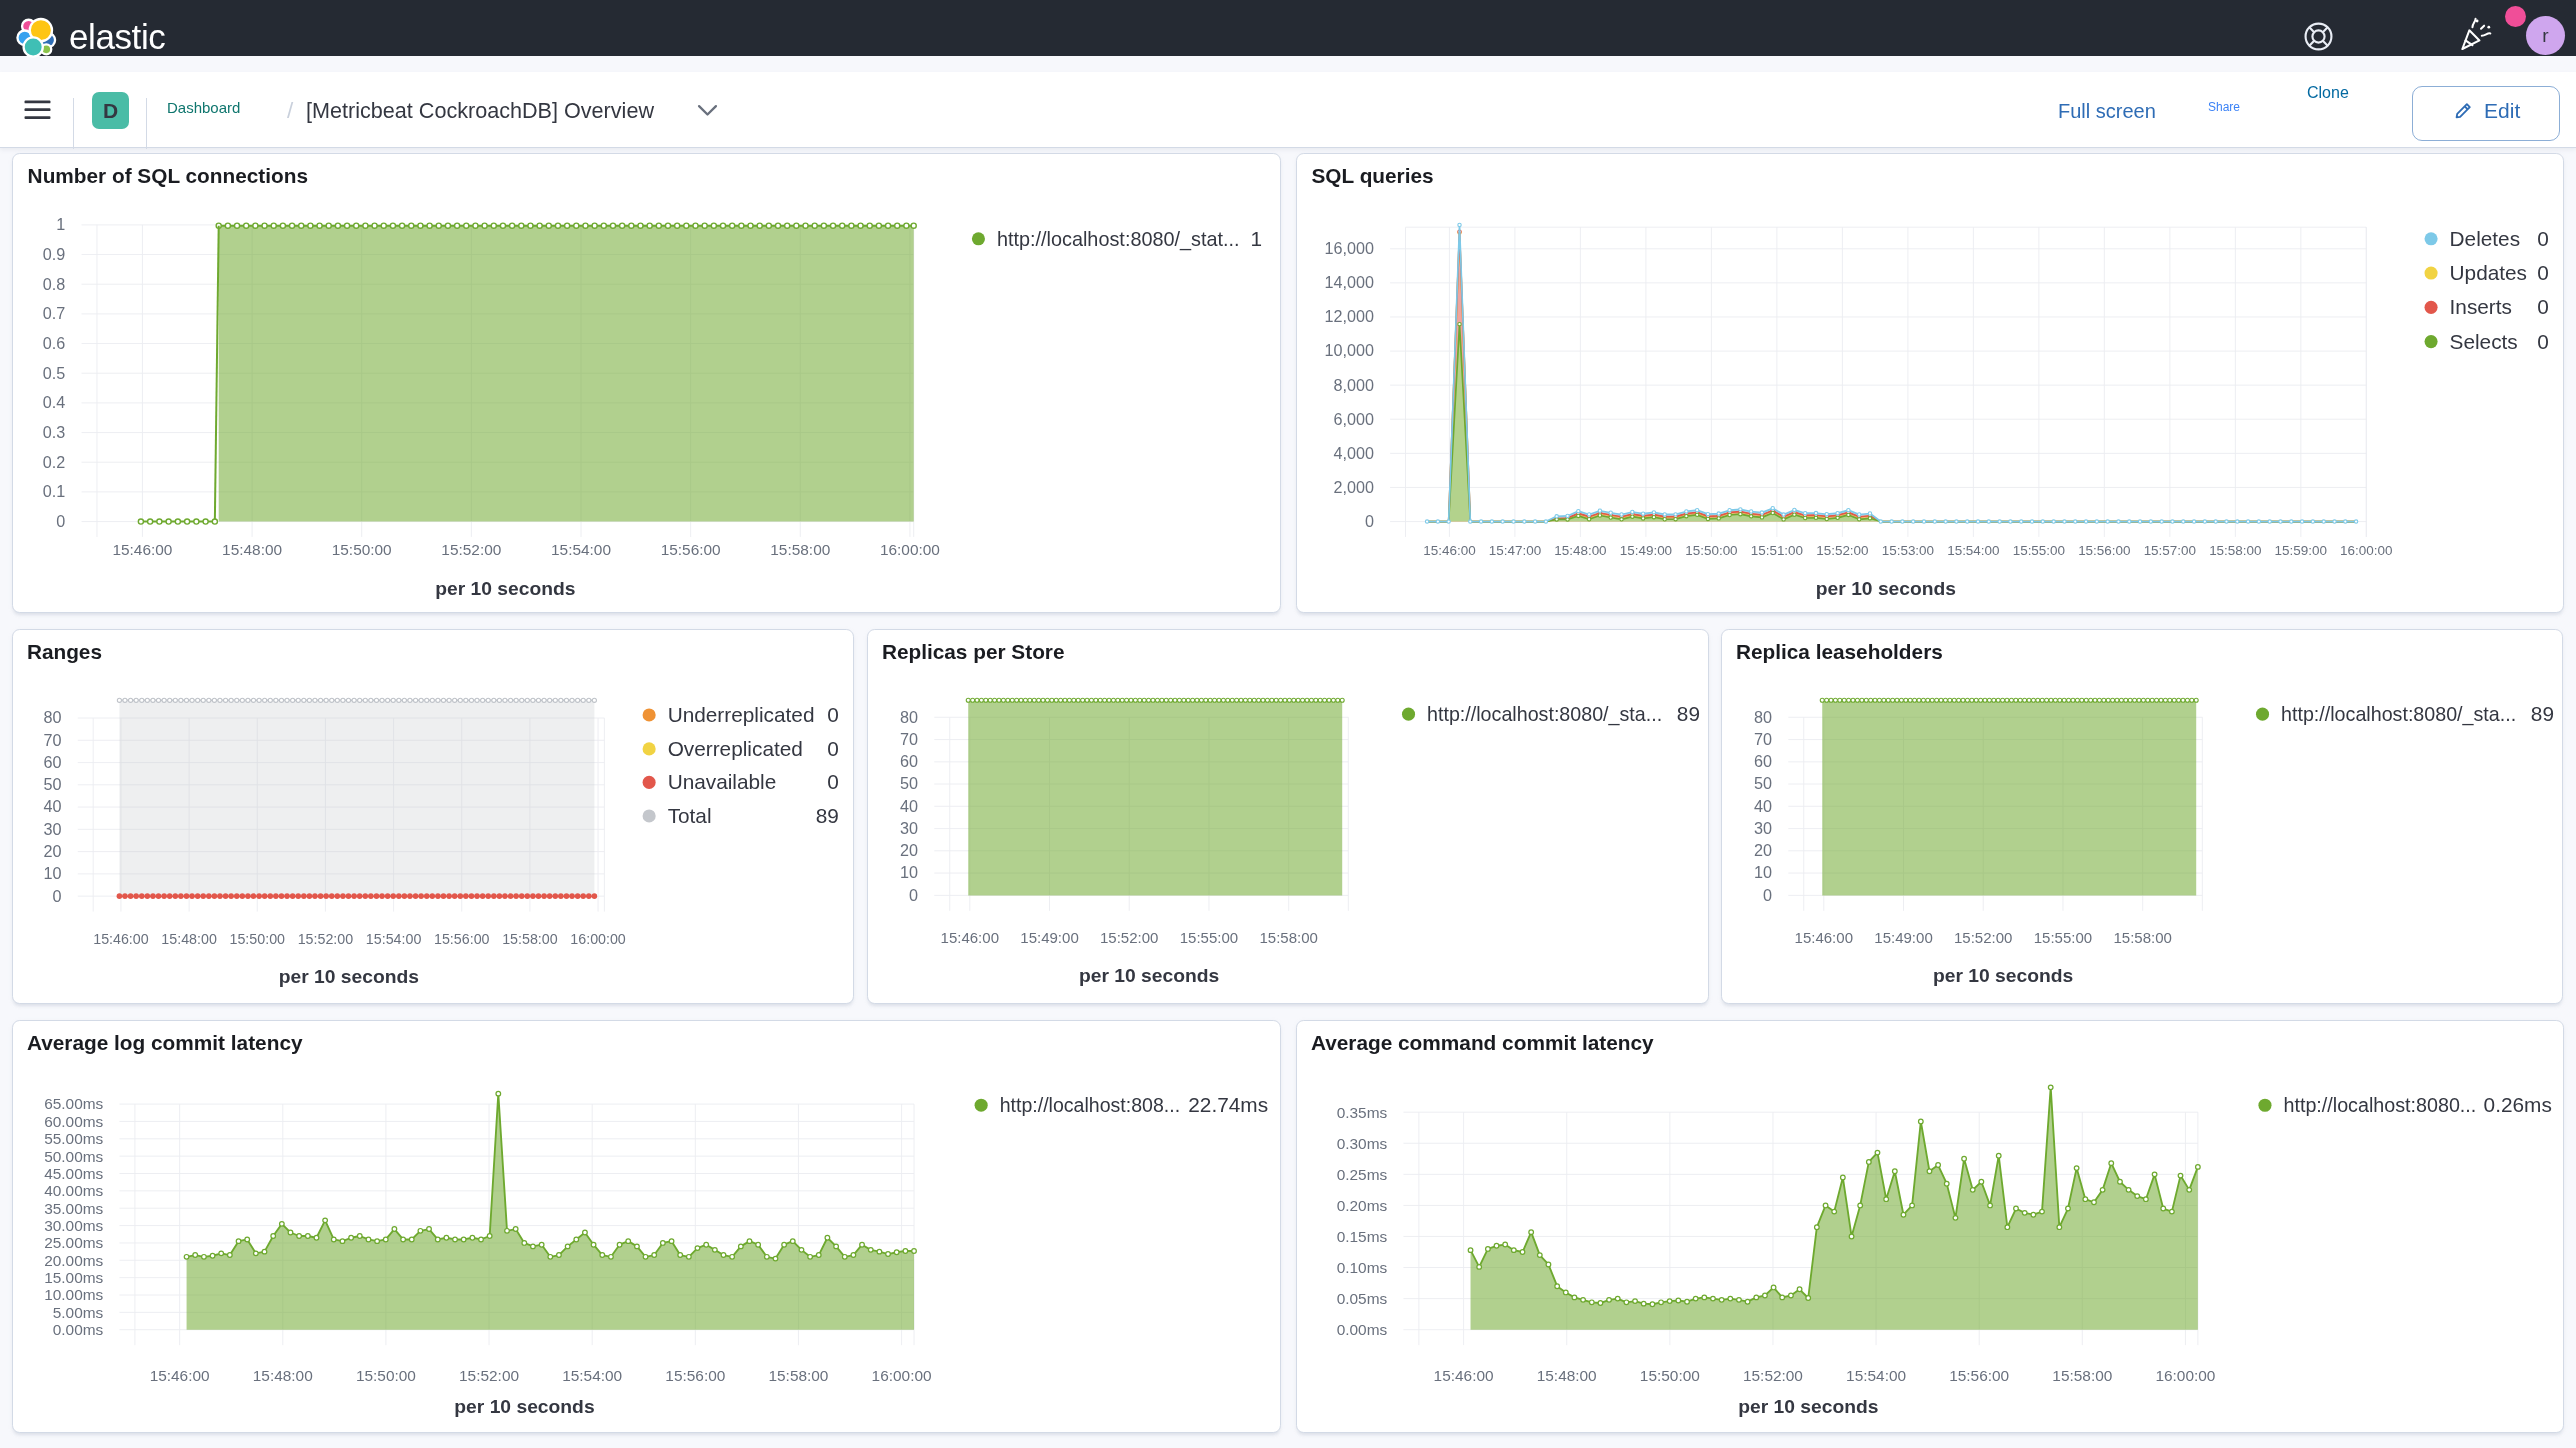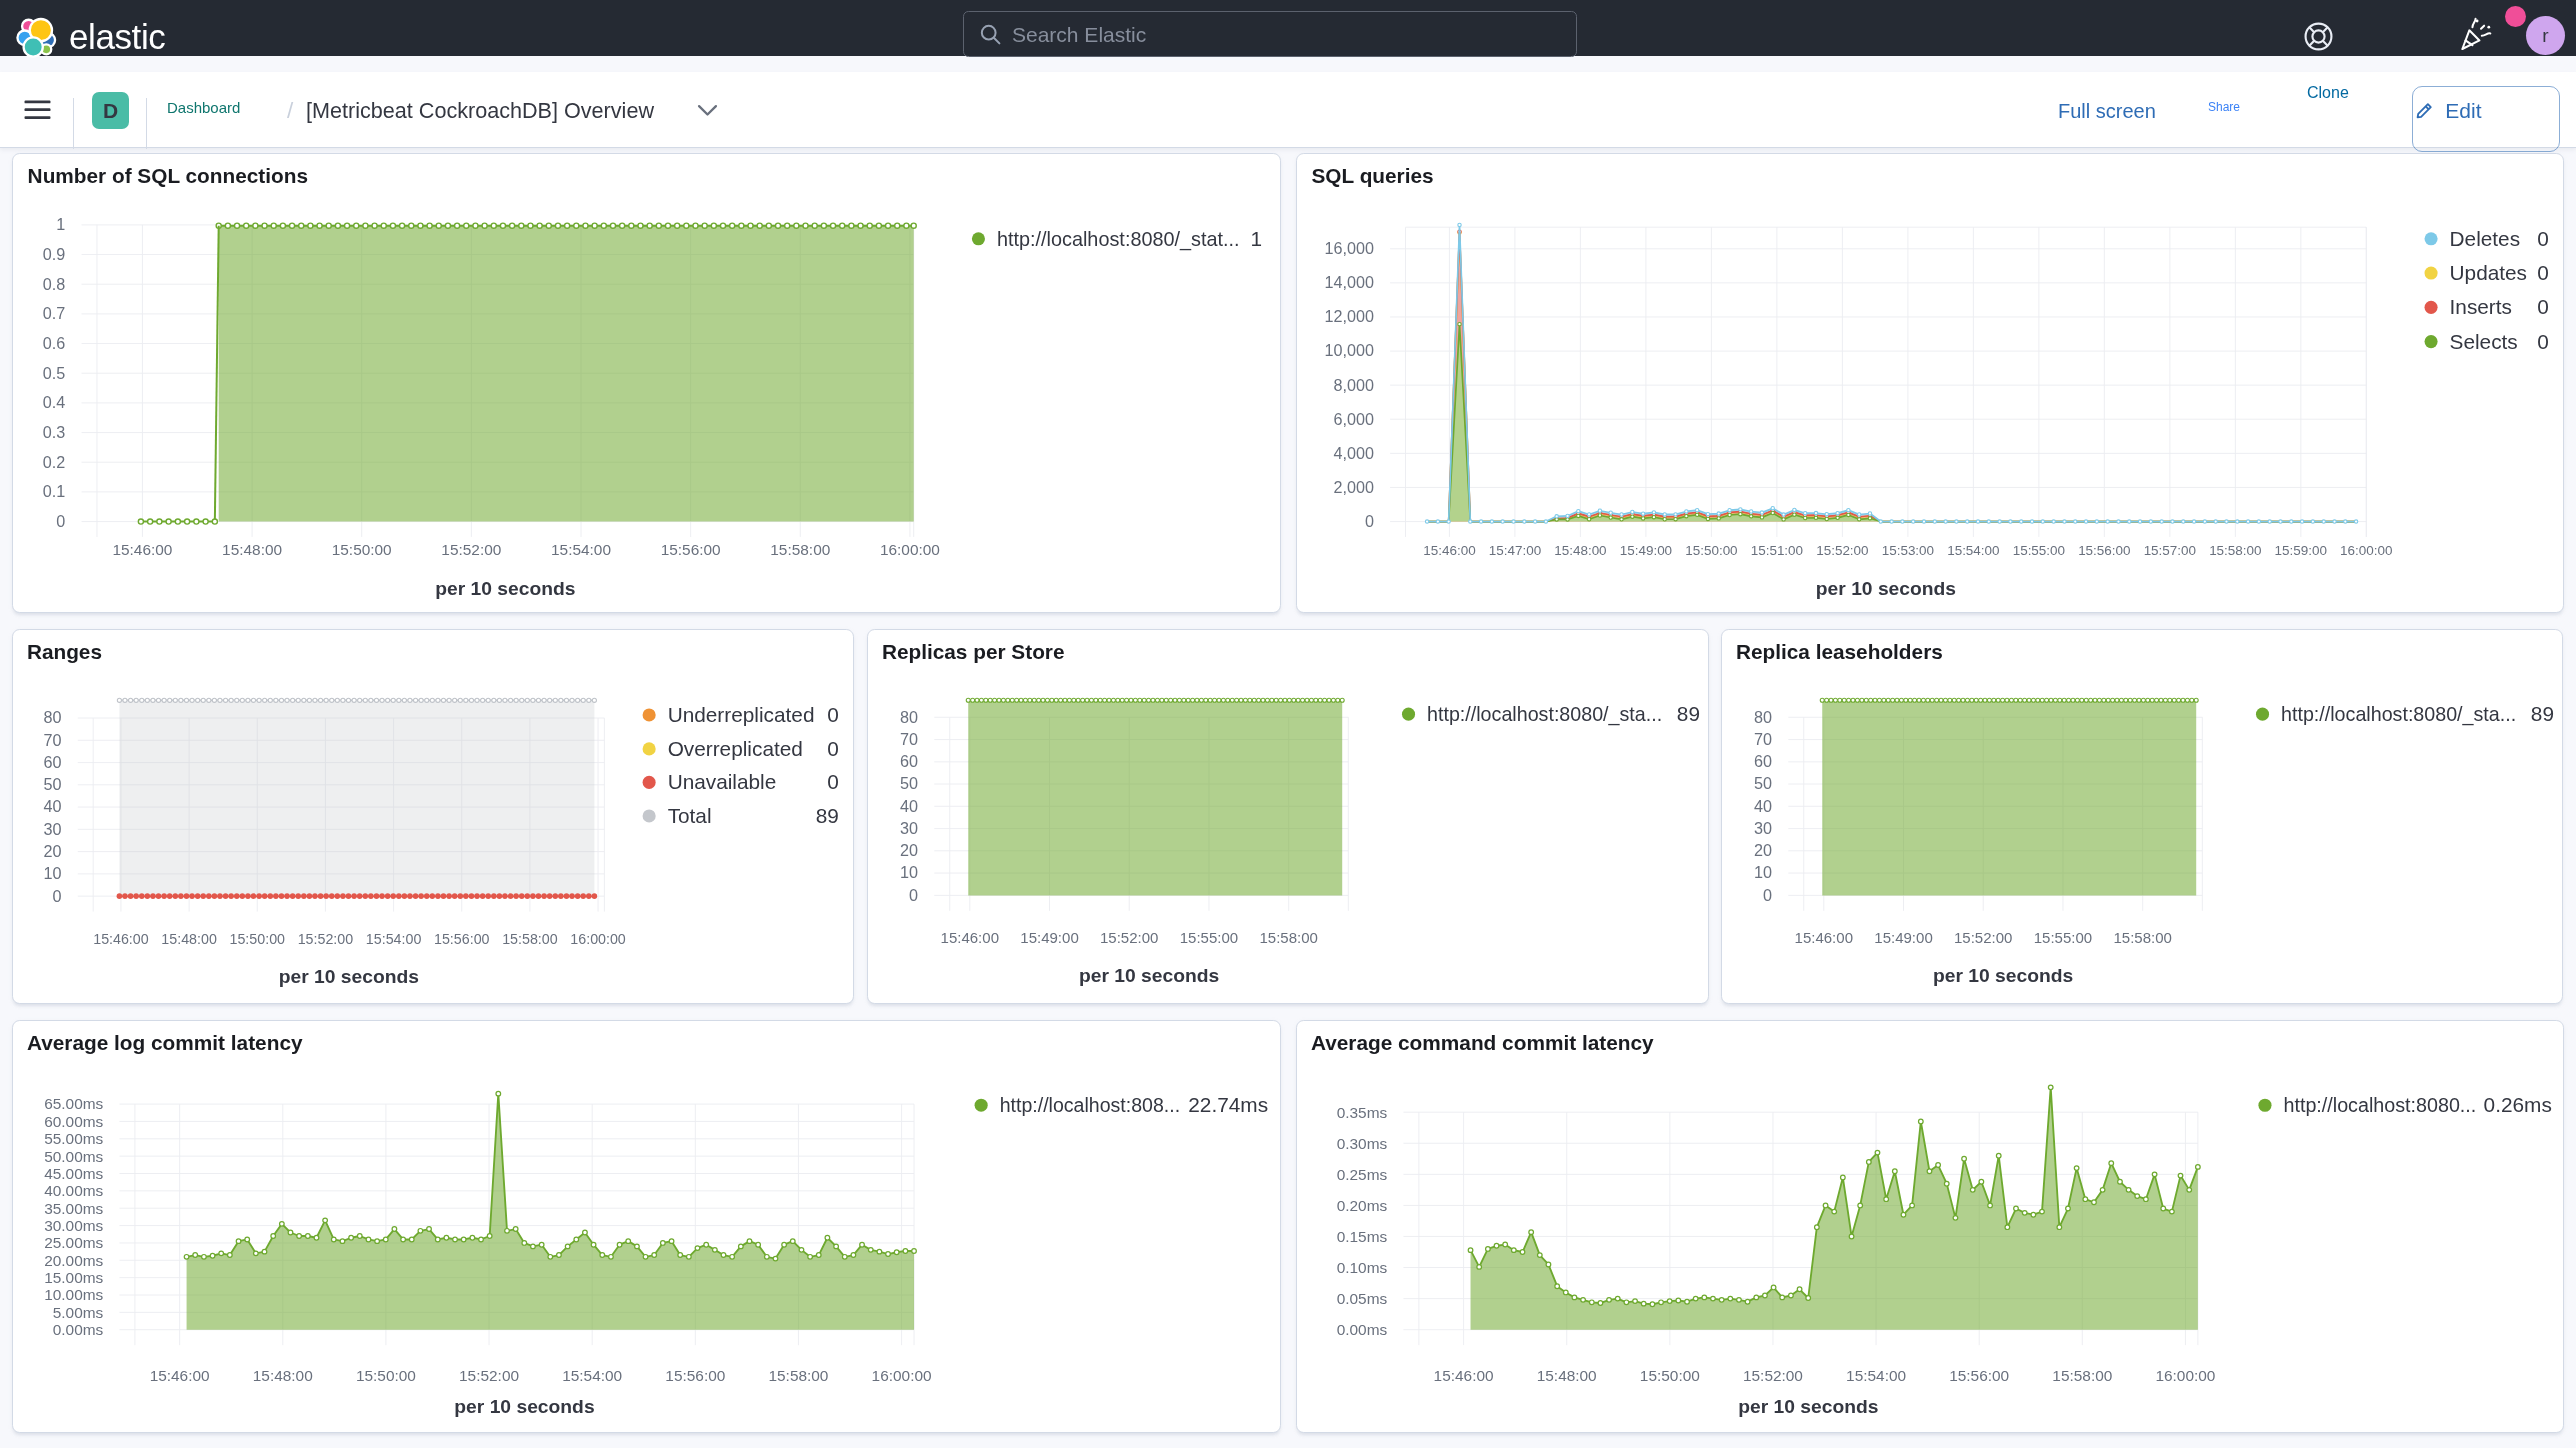--- a/index.html
+++ b/index.html
@@ -15,27 +15,20 @@
 <g stroke="#fff" stroke-width="3">
 <circle cx="19" cy="17" r="8.5" fill="#F04E98"></circle>
 <circle cx="14" cy="32" r="9.5" fill="#36A2EF"></circle>
 <circle cx="44" cy="35" r="9.5" fill="#2F6EB6"></circle>
 <circle cx="42" cy="47" r="6.5" fill="#8BC34A"></circle>
 <circle cx="35" cy="22" r="14.5" fill="#FEC514"></circle>
 <circle cx="25" cy="44" r="12.5" fill="#3FBFB5"></circle>
 </g>
       </svg>
   <span style="position:absolute;left:69px;top:17px;font-size:35px;font-weight:500;color:#fff;letter-spacing:-0.4px">elastic</span>
-  <div style="position:absolute;left:963px;top:10.8px;width:614px;height:46px;border:0.8px solid #5c626e;border-radius:5.4px">
-    <svg width="26" height="26" viewBox="0 0 34 34" style="position:absolute;left:14px;top:10px">
-<circle cx="14" cy="14" r="9" fill="none" stroke="#98a2b3" stroke-width="2.6"></circle>
-<line x1="21" y1="21" x2="28" y2="28" stroke="#98a2b3" stroke-width="2.6" stroke-linecap="round"></line>
-        </svg>
-    <span style="position:absolute;left:48px;top:10.8px;font-size:21px;color:#878e9c">Search Elastic</span>
-  </div>
   <svg width="35" height="35" viewBox="0 0 46 46" style="position:absolute;left:2301px;top:18.5px">
 <g stroke="#e9edf5" stroke-width="2.8" fill="none">
 <circle cx="23" cy="23" r="17"></circle>
 <circle cx="23" cy="23" r="8"></circle>
 <line x1="17.3" y1="17.3" x2="11" y2="11"></line>
 <line x1="28.7" y1="17.3" x2="35" y2="11"></line>
 <line x1="17.3" y1="28.7" x2="11" y2="35"></line>
 <line x1="28.7" y1="28.7" x2="35" y2="35"></line>
 </g>
       </svg>
@@ -67,22 +60,22 @@
        text-align:center;line-height:37px;font-size:21px;font-weight:bold;color:#343741">D</div>
   <span style="position:absolute;left:167px;top:27px;font-size:15px;color:#0f766e">Dashboard</span>
   <span style="position:absolute;left:287px;top:25.5px;font-size:22.4px;color:#c9d0dc">/</span>
   <span style="position:absolute;left:306px;top:26px;font-size:21.6px;font-weight:normal;color:#343741">[Metricbeat CockroachDB] Overview</span>
   <svg width="23" height="15.4" viewBox="0 0 30 20" style="position:absolute;left:696px;top:31px">
 <polyline points="4,4 15,15 26,4" fill="none" stroke="#69707d" stroke-width="3" stroke-linecap="round" stroke-linejoin="round"></polyline>
       </svg>
   <span style="position:absolute;left:2058px;top:28px;font-size:20px;color:#2e6cb5">Full screen</span>
   <span style="position:absolute;left:2208px;top:28px;font-size:12px;color:#3b82f6">Share</span>
   <span style="position:absolute;left:2307px;top:12px;font-size:16px;color:#0369a1">Clone</span>
-  <div style="position:absolute;left:2412px;top:14px;width:148px;height:66px;border:1.2px solid rgba(46,108,181,0.55);
-       border-radius:10px;text-align:left;line-height:47px;font-size:21px;color:#2e6cb5"><svg width="23" height="23" viewBox="0 0 30 30" style="vertical-align:-3.9px;margin-right:9.3px">
+  <div style="position:absolute;left:2412px;top:14px;width:148px;height:55px;border:1.2px solid rgba(46,108,181,0.55);
+       border-radius:10px;text-align:center;line-height:47px;font-size:21px;color:#2e6cb5"><svg width="23" height="23" viewBox="0 0 30 30" style="vertical-align:-3.9px;margin-right:9.3px">
 <g fill="none" stroke="#2e6cb5" stroke-width="2.4" stroke-linejoin="round">
 <path d="M6,24 L6.8,19.4 L19.4,6.8 L23.2,10.6 L10.6,23.2 Z"></path>
 <path d="M16.6,9.6 L20.4,13.4"></path>
 </g>
         </svg>Edit</div>
 </div>
 
 <div class="panel" style="left:12.3px;top:153px;width:1269px;height:460px"><svg width="1269" height="460" viewBox="0 0 1645 597">
         <line x1="88.0" y1="477.0" x2="1168.0" y2="477.0" stroke="#ecedf1" stroke-width="1.2"></line>
         <text x="67.0" y="484.0" font-size="21" fill="#69707d" text-anchor="end" font-family="Liberation Sans, sans-serif">0</text>

